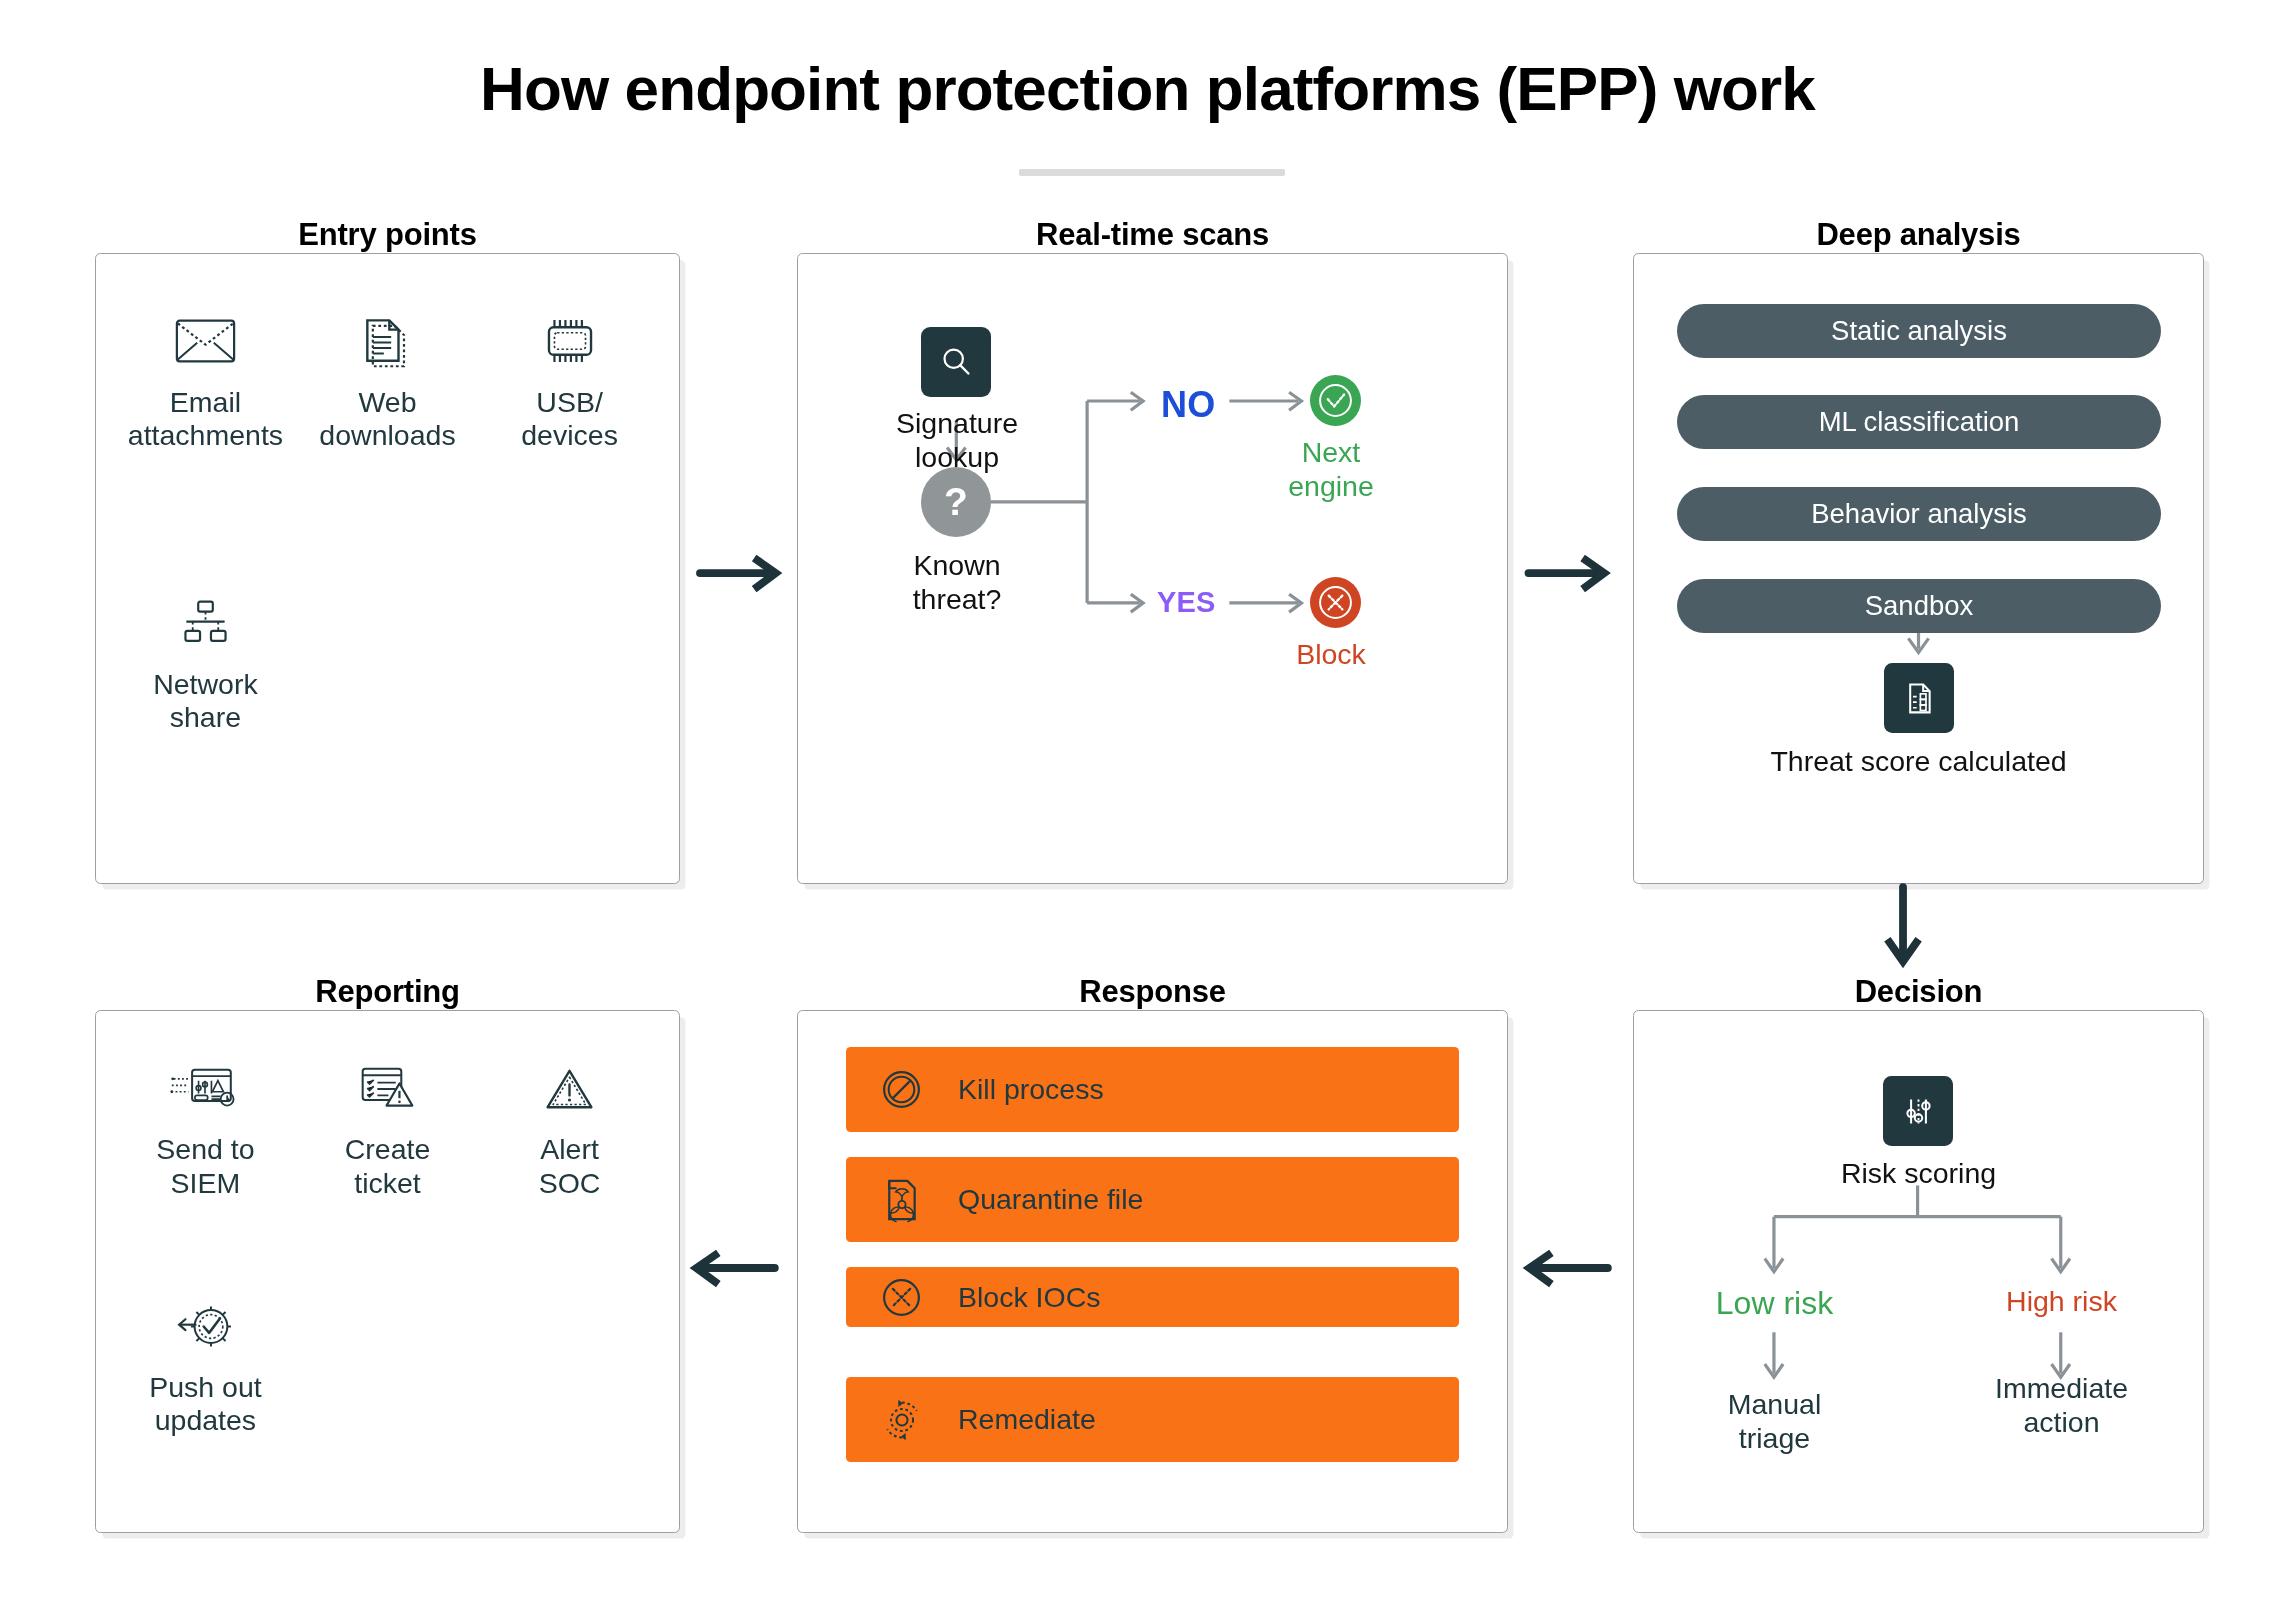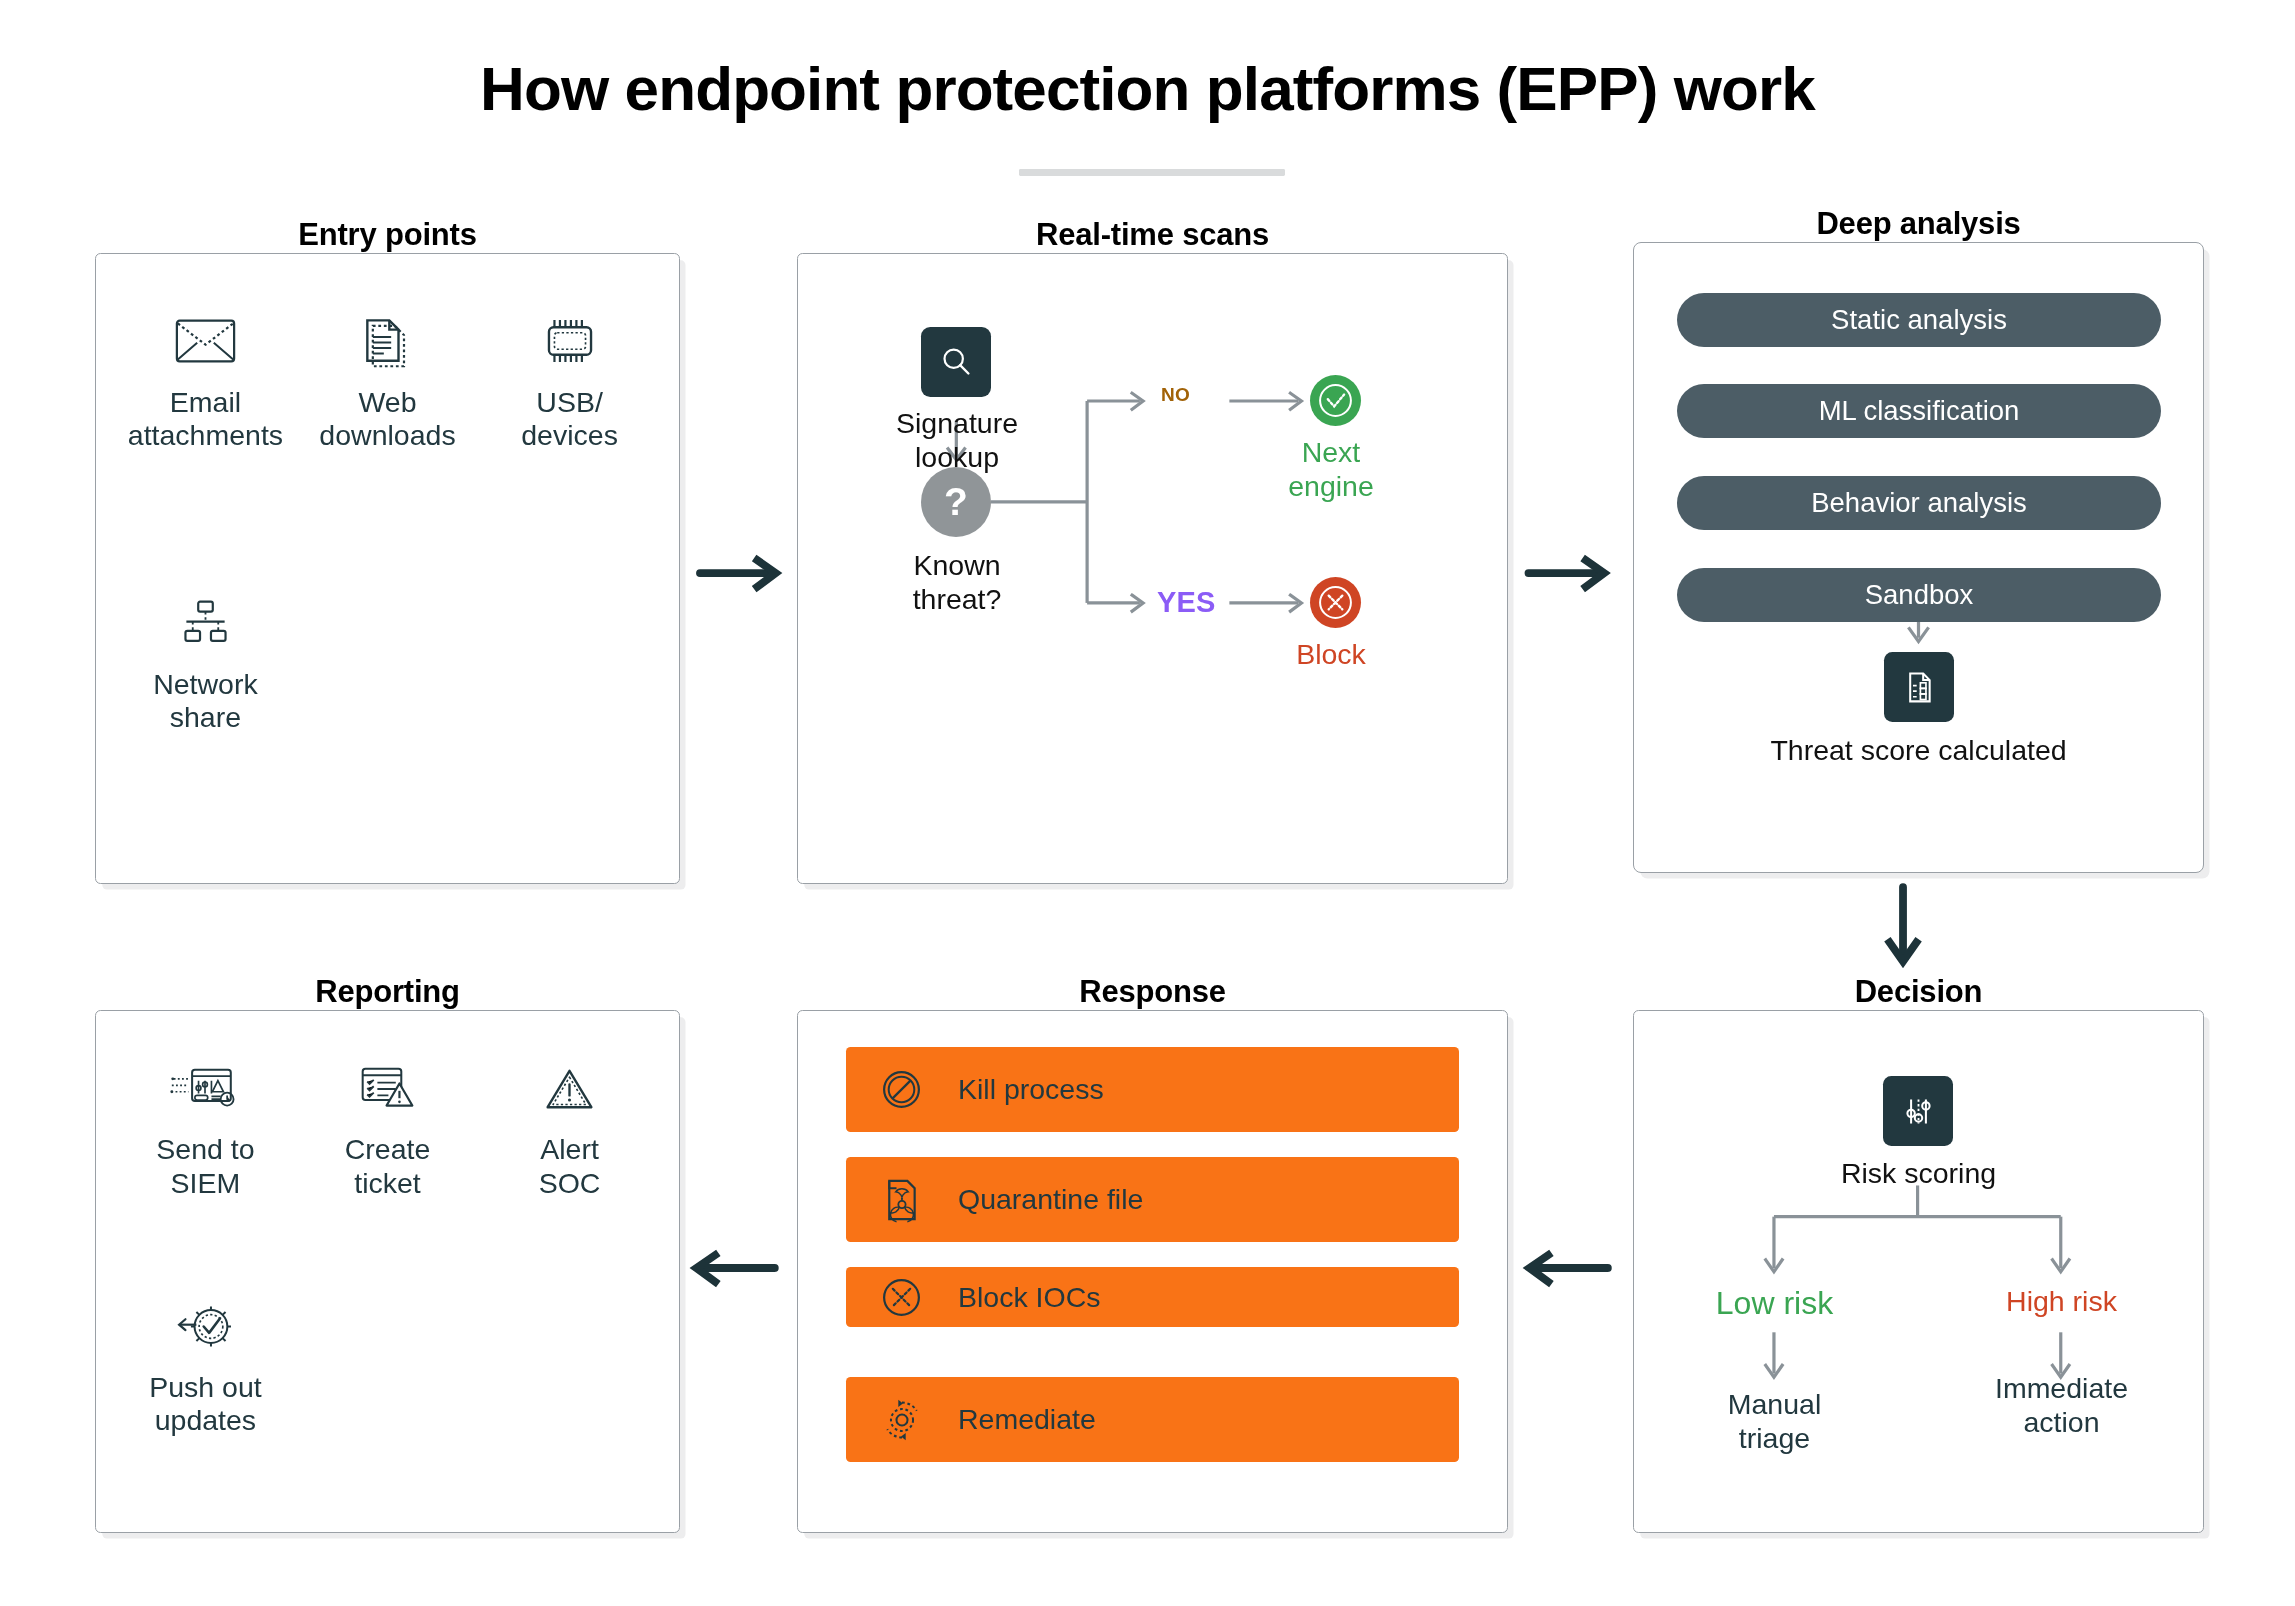--- a/index.html
+++ b/index.html
@@ -72,21 +72,21 @@
   .qmark{
     position:absolute;width:70px;height:70px;border-radius:50%;
     background:#909598;color:#fff;
     display:flex;align-items:center;justify-content:center;
     font-size:39px;font-weight:bold;
   }
   .status-circle{
     position:absolute;width:51px;height:51px;border-radius:50%;
     display:flex;align-items:center;justify-content:center;
   }
-  .lbl-no{position:absolute;font-size:19px;font-weight:bold;color:#a16207;letter-spacing:0.2px;}
+  .lbl-no{position:absolute;font-size:36px;font-weight:bold;color:#1d4ed8;letter-spacing:0.2px;}
   .lbl-yes{position:absolute;font-size:29px;font-weight:bold;color:#8b5cf6;letter-spacing:0.2px;}
   .lbl-next{position:absolute;font-size:28.5px;line-height:1.18;color:#3AA552;text-align:center;}
   .lbl-block{position:absolute;font-size:28.5px;line-height:1.18;color:#CF4524;text-align:center;}
 
   
   .pill{
     position:absolute;height:54px;border-radius:27px;background:#4C5D66;
     color:#ffffff;font-size:27.5px;
     display:flex;align-items:center;justify-content:center;
   }
@@ -230,21 +230,21 @@
     <div class="lbl-yes" style="left:359px;top:332px;">YES</div>
     <div class="status-circle" style="left:512px;top:323px;background:#CF4524;">
       <svg width="39" height="39" viewBox="0 0 43 43">
         <circle cx="21.5" cy="21.5" r="17" fill="none" stroke="#ffffff" stroke-width="2.2"></circle>
         <path d="M14 14 L29 29 M29 14 L14 29" fill="none" stroke="#ffffff" stroke-width="2.6" stroke-dasharray="2.6 2.6" stroke-linecap="round"></path>
       </svg>
     </div>
     <div class="lbl-block" style="left:455px;top:384px;width:156px;">Block</div>
   </div>
 
-  <div class="panel" style="left:1633px;top:242px;width:569px;height:629px;border-radius:8px;">
+  <div class="panel" style="left:1633px;top:253px;width:569px;height:629px;">
     <div class="panel-title">
       <span>Deep analysis</span>
     </div>
 
     <svg style="position:absolute;left:0;top:0;" width="569" height="629" viewBox="0 0 1240 1370">
       <path d="M620 166 V200" stroke="#8A9298" stroke-width="7"></path>
       <path d="M620 366 V400" stroke="#8A9298" stroke-width="7"></path>
       <path d="M620 566 V600" stroke="#8A9298" stroke-width="7"></path>
       <path d="M620 766 V860" stroke="#8A9298" stroke-width="7"></path>
       <path d="M600 840 L620 868 L640 840" stroke="#8A9298" stroke-width="7" fill="none" stroke-linecap="square"></path>

